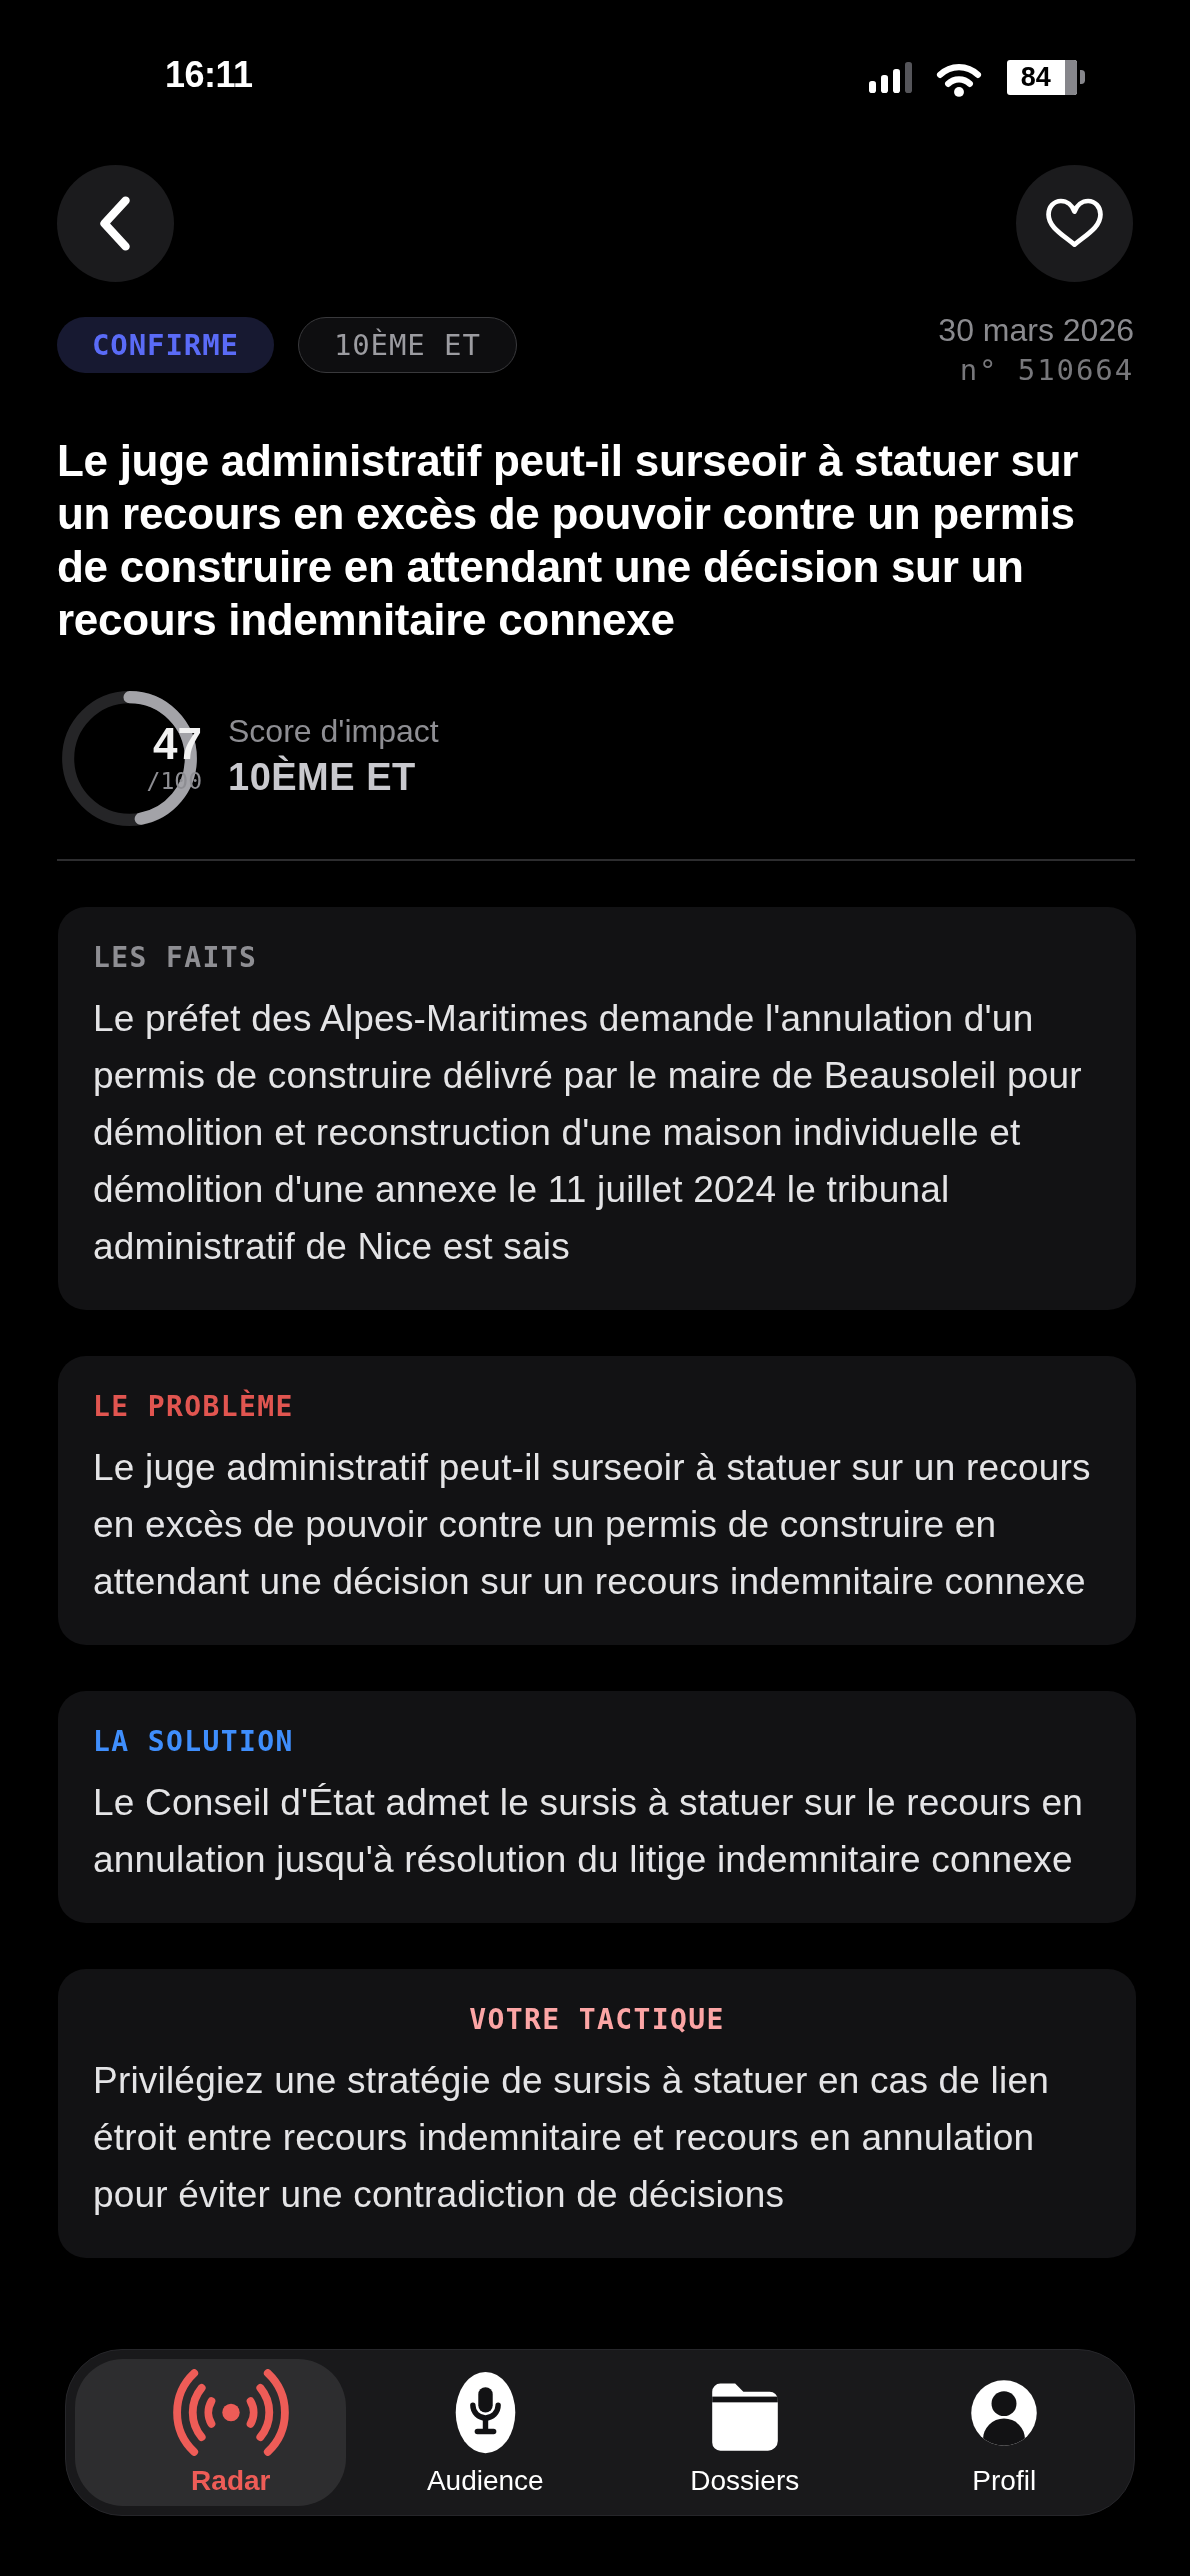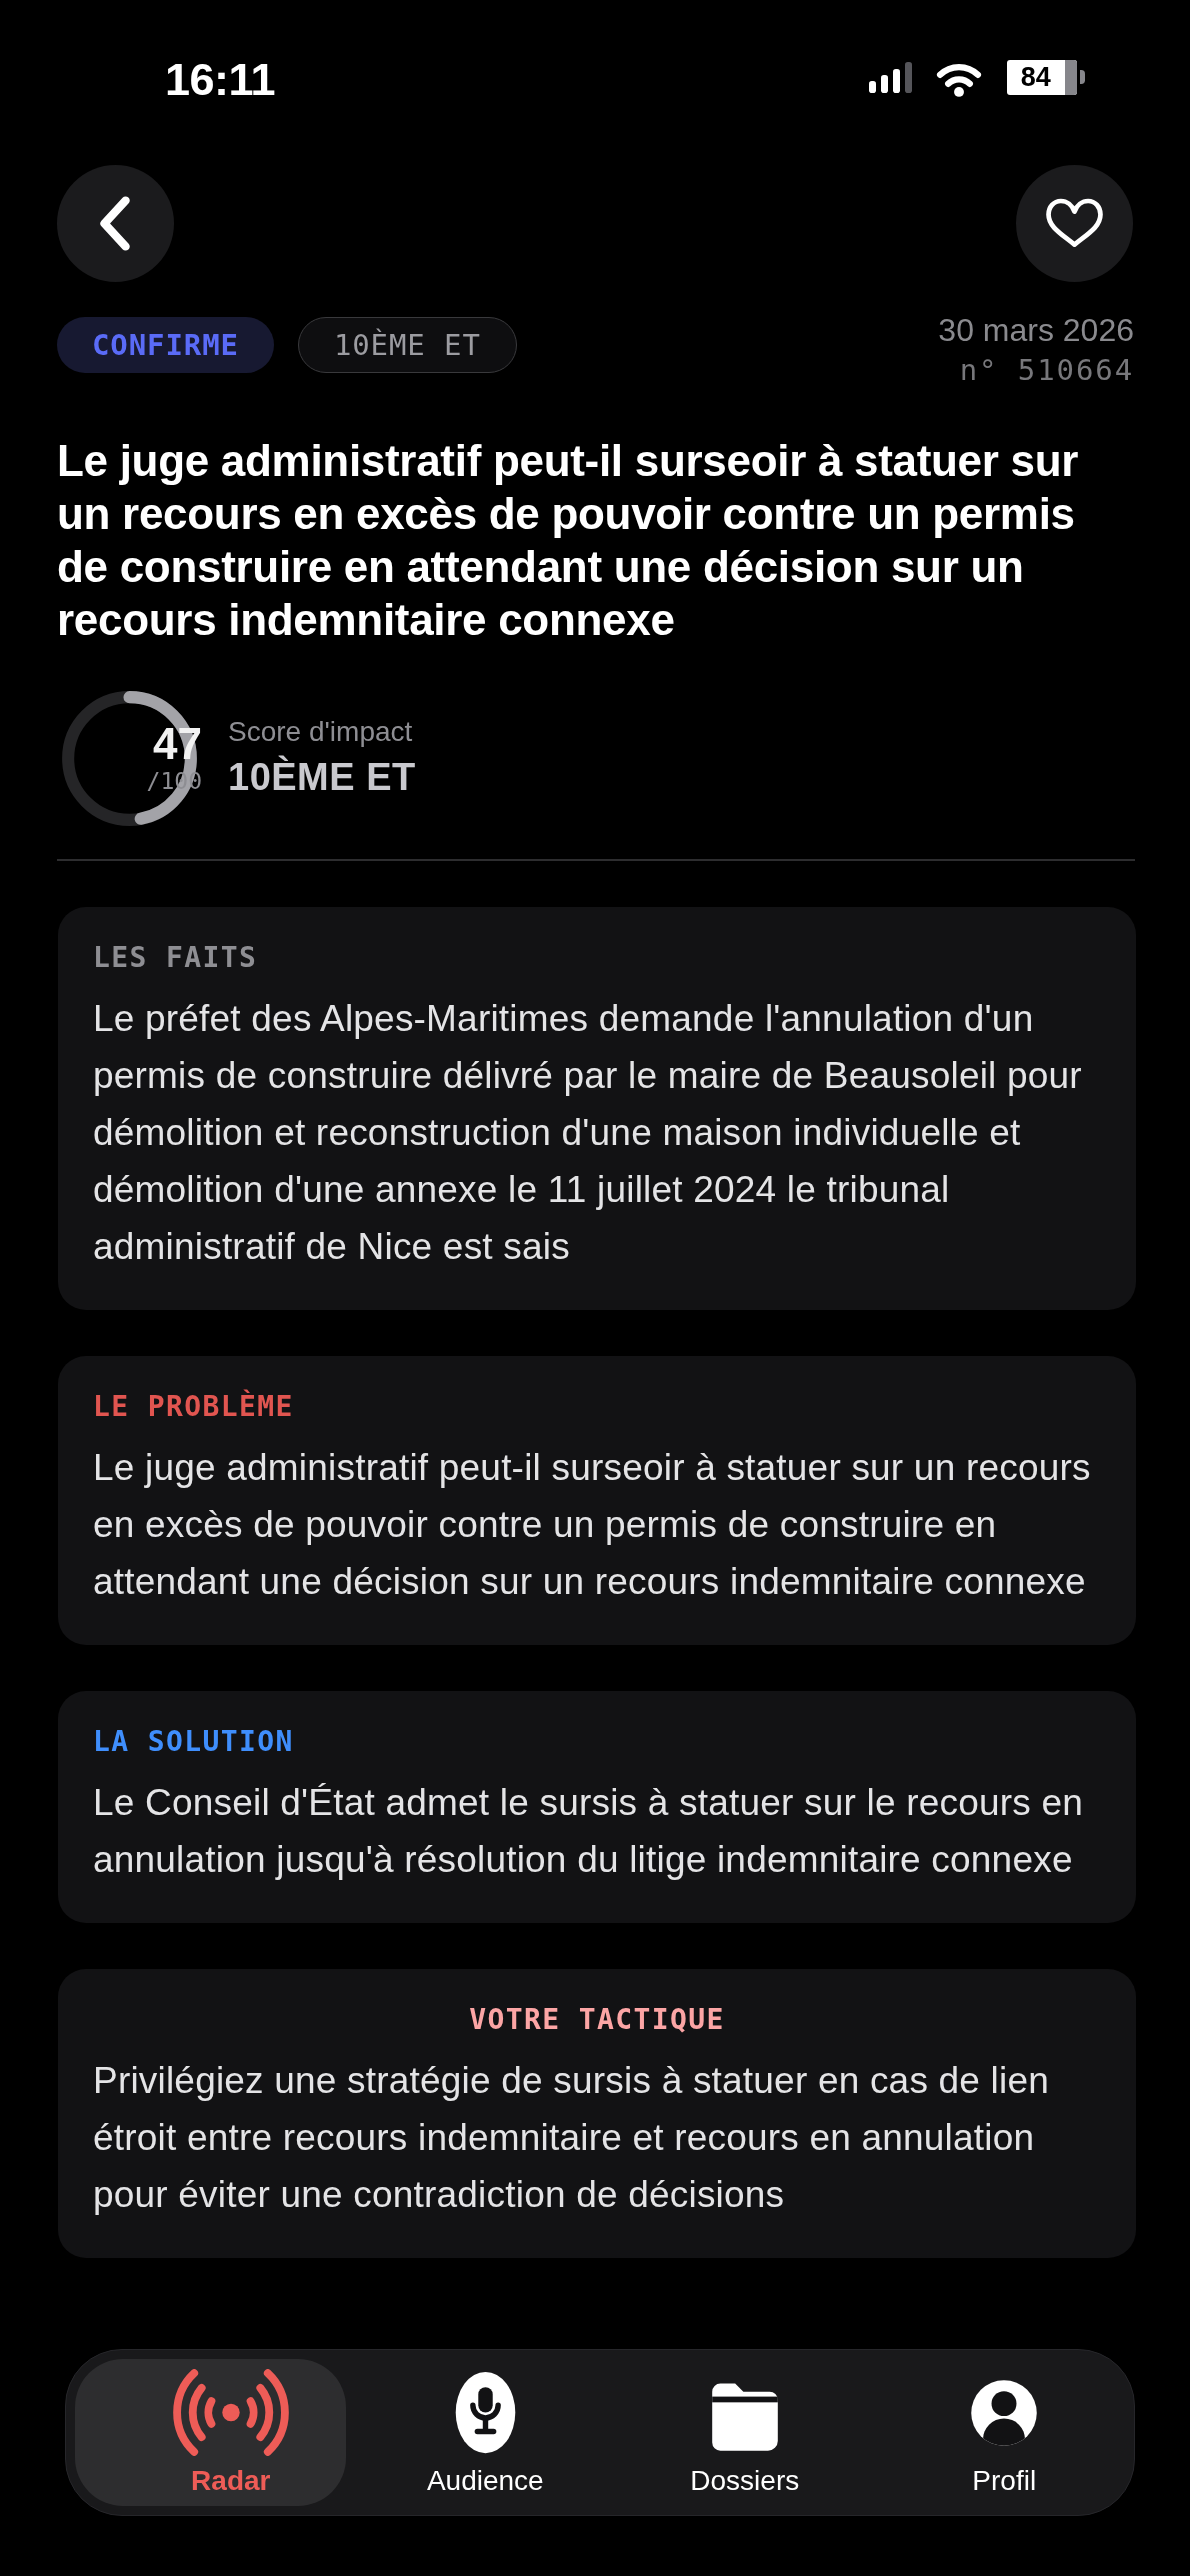--- a/index.html
+++ b/index.html
@@ -5,21 +5,21 @@
   * { margin:0; padding:0; box-sizing:border-box; }
   html,body { background:#000; }
   body {
     position:relative; width:1191px; height:2576px; overflow:hidden;
     font-family:"Liberation Sans", sans-serif; color:#fff;
   }
   .mono { font-family:"DejaVu Sans Mono", monospace; }
 
   
   .statusbar { position:absolute; top:0; left:0; right:0; height:121px; }
-  .sb-time { position:absolute; left:165px; top:54px; font-size:45px; font-weight:700; letter-spacing:-0.5px; }
+  .sb-time { position:absolute; left:165px; top:54px; font-size:36px; font-weight:700; letter-spacing:-0.5px; }
   .sb-right { position:absolute; right:106px; top:54px; display:flex; align-items:center; gap:20.4px; height:46px; }
   .sb-signal { display:flex; align-items:flex-end; gap:4.6px; height:32px; }
   .sb-signal i { display:block; width:7.4px; border-radius:2.8px; background:#fff; }
   .sb-signal i.dim { background:#55555a; }
   .battery { position:relative; width:70px; height:35px; border-radius:3px; background:#fff; overflow:hidden; }
   .battery .lvl { position:absolute; right:0; top:0; bottom:0; width:12px; background:#86868b; }
   .battery .pct { position:absolute; left:0; top:0; width:58px; height:100%; display:flex; align-items:center; justify-content:center;
                   color:#000; font-size:27px; font-weight:700; }
   .battery-nub { width:4.6px; height:14px; background:#86868b; border-radius:0 3.7px 3.7px 0; margin-left:-16.7px; }
 
@@ -44,21 +44,21 @@
            font-size:44px; font-weight:700; line-height:53px; letter-spacing:-0.3px; color:#fff; }
 
   
   .score-wrap { position:absolute; left:57px; top:686px; width:1079px; height:145px; }
   .ring { position:absolute; left:0; top:0; width:145px; height:145px; }
   .ring-center { position:absolute; left:0; top:0; width:145px; height:145px;
                  display:flex; flex-direction:column; align-items:flex-end; justify-content:center; }
   .ring-val { font-size:44px; font-weight:700; color:#f2f2f2; line-height:45px; }
   .ring-max { font-family:"DejaVu Sans Mono", monospace; font-size:23px; color:#8e8e93; line-height:30px; }
   .score-texts { position:absolute; left:171px; top:24px; }
-  .score-label { font-size:28px; color:#8e8e93; line-height:43px; }
+  .score-label { font-size:32px; color:#8e8e93; line-height:43px; }
   .score-sub { font-size:38px; font-weight:700; color:#c9c9ce; line-height:48px; letter-spacing:0.5px; }
 
   .divider { position:absolute; left:57px; top:859px; width:1078px; height:1.9px; background:#2d2d2f; }
 
   
   .cards { position:absolute; left:58px; top:907px; width:1078px; display:flex; flex-direction:column; gap:46px; }
   .card { background:#121214; border-radius:28px; padding:33px 35px 35px 35px; }
   .card-label { font-family:"DejaVu Sans Mono", monospace; font-size:28px; letter-spacing:1.4px; line-height:35px;
                 margin-bottom:15px; color:#8e8e93; font-weight:700; }
   .card-text { font-size:37px; line-height:57px; color:#e4e4e6; letter-spacing:0.2px; }

